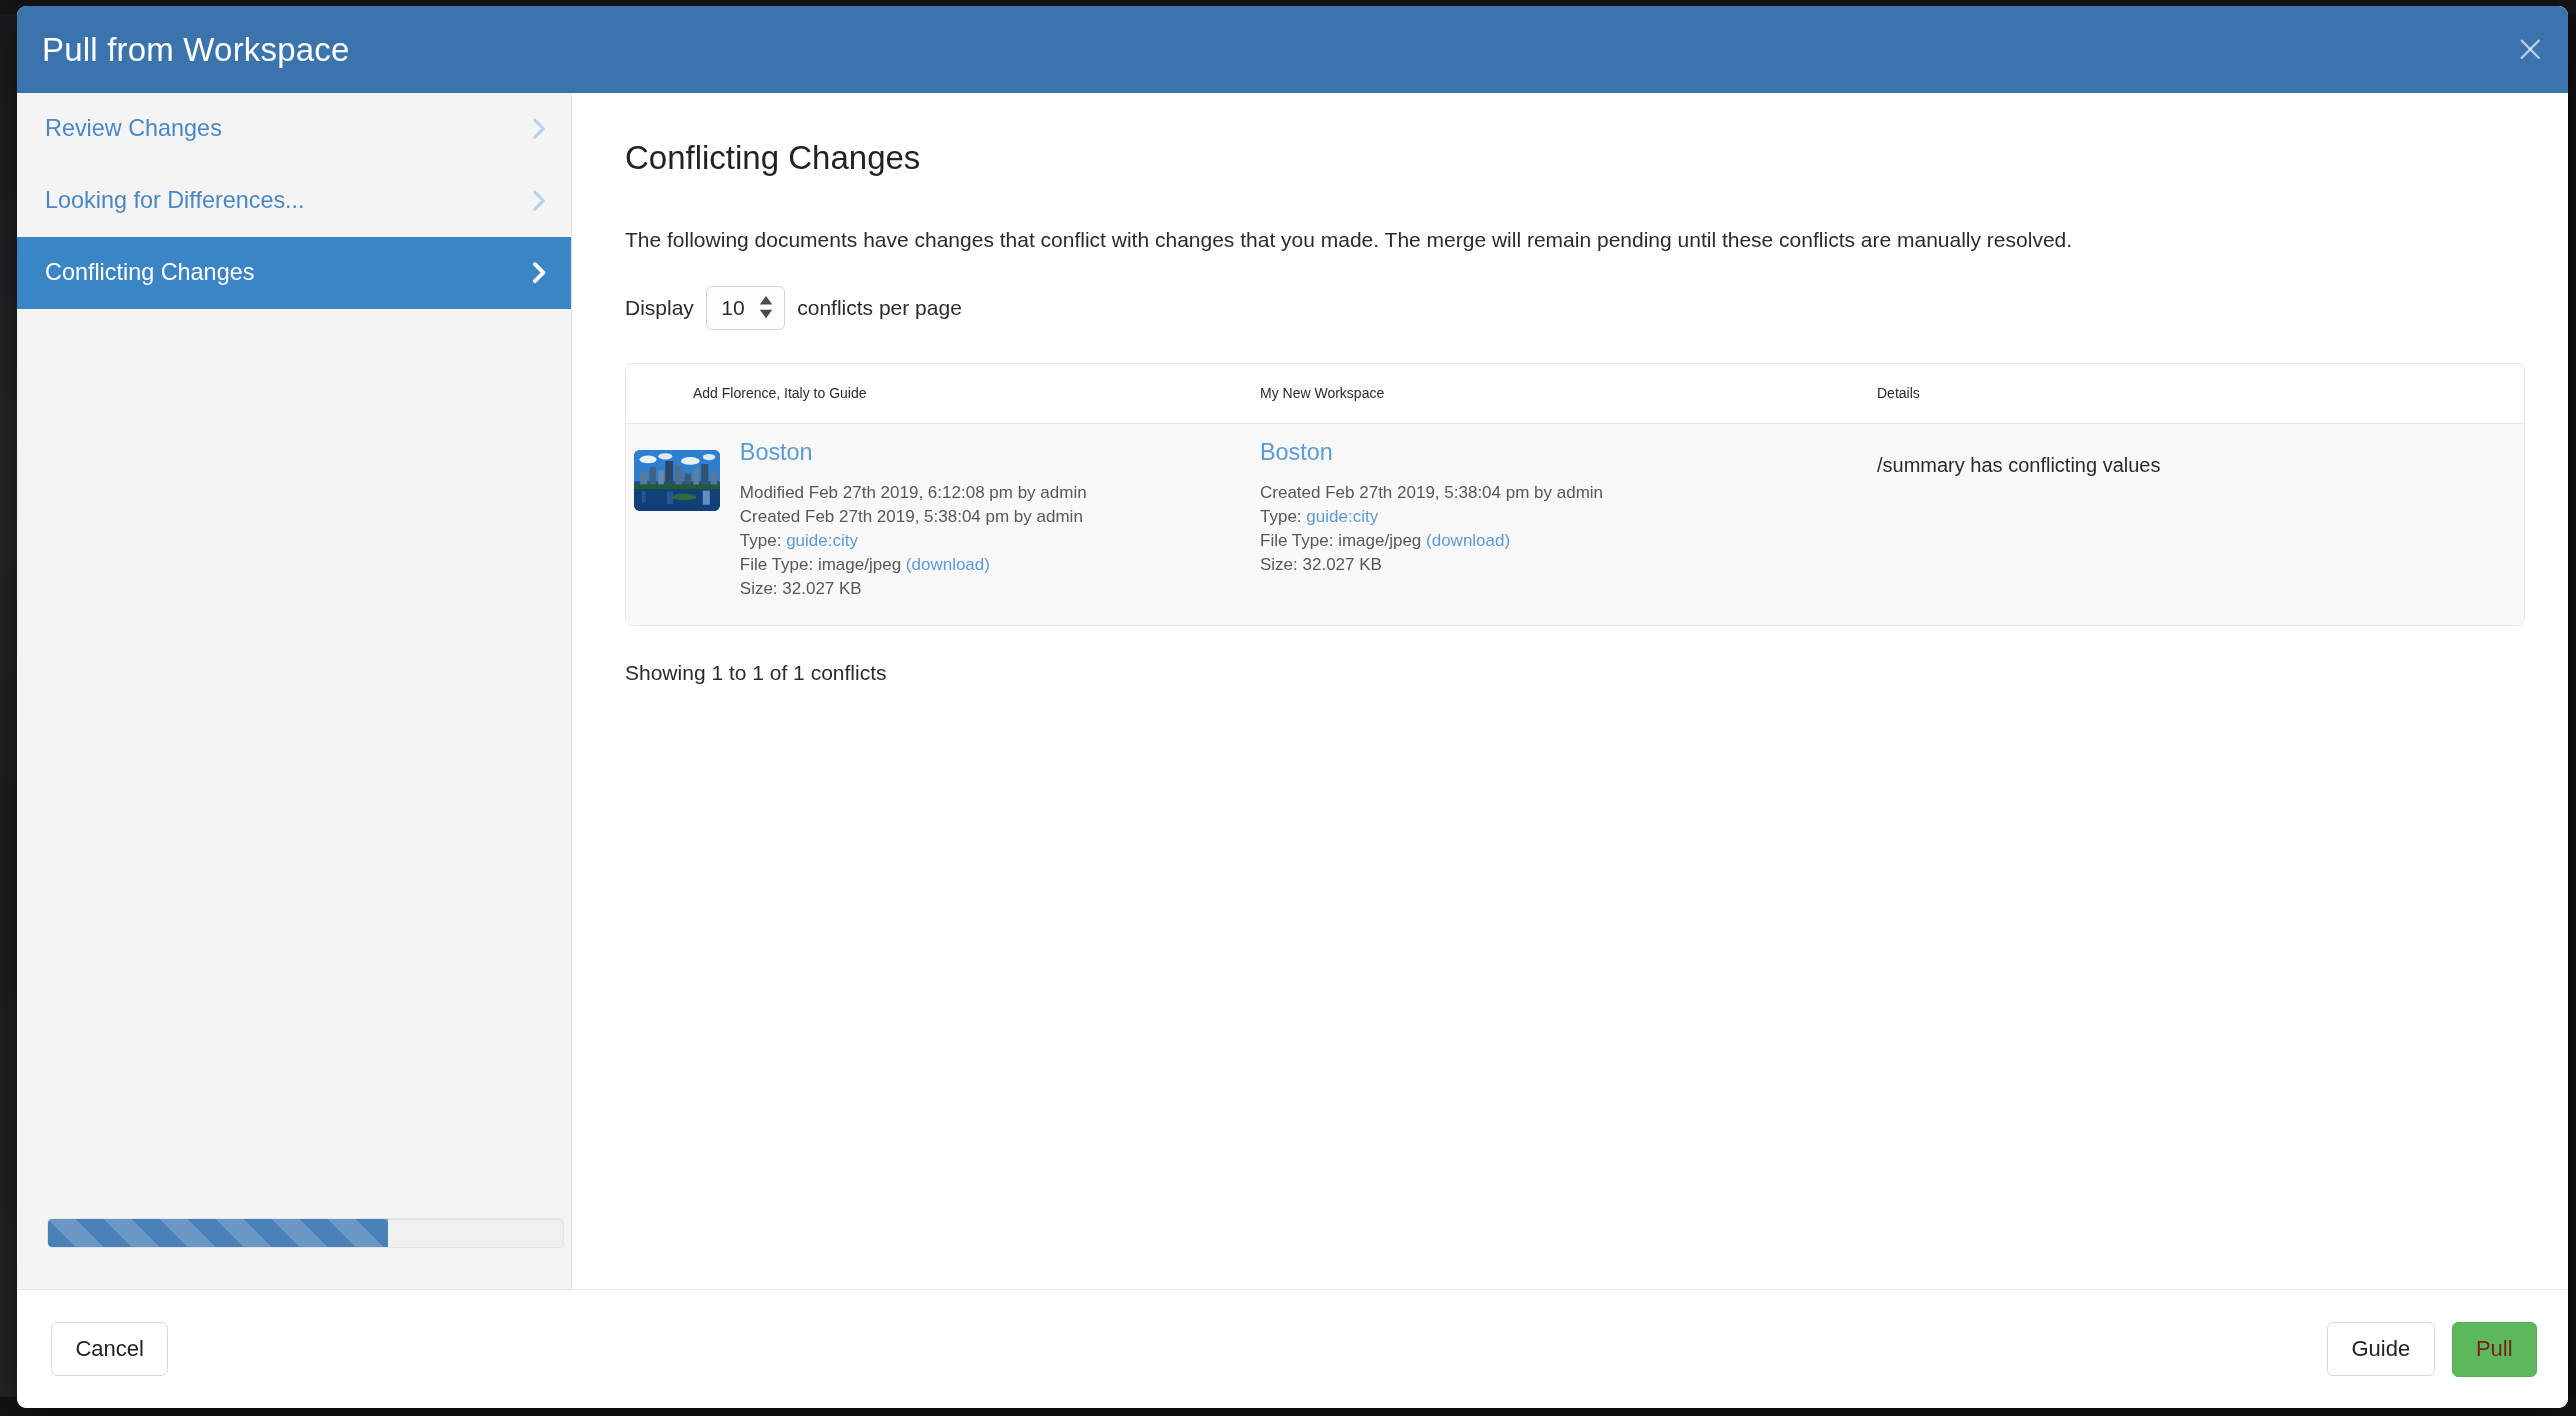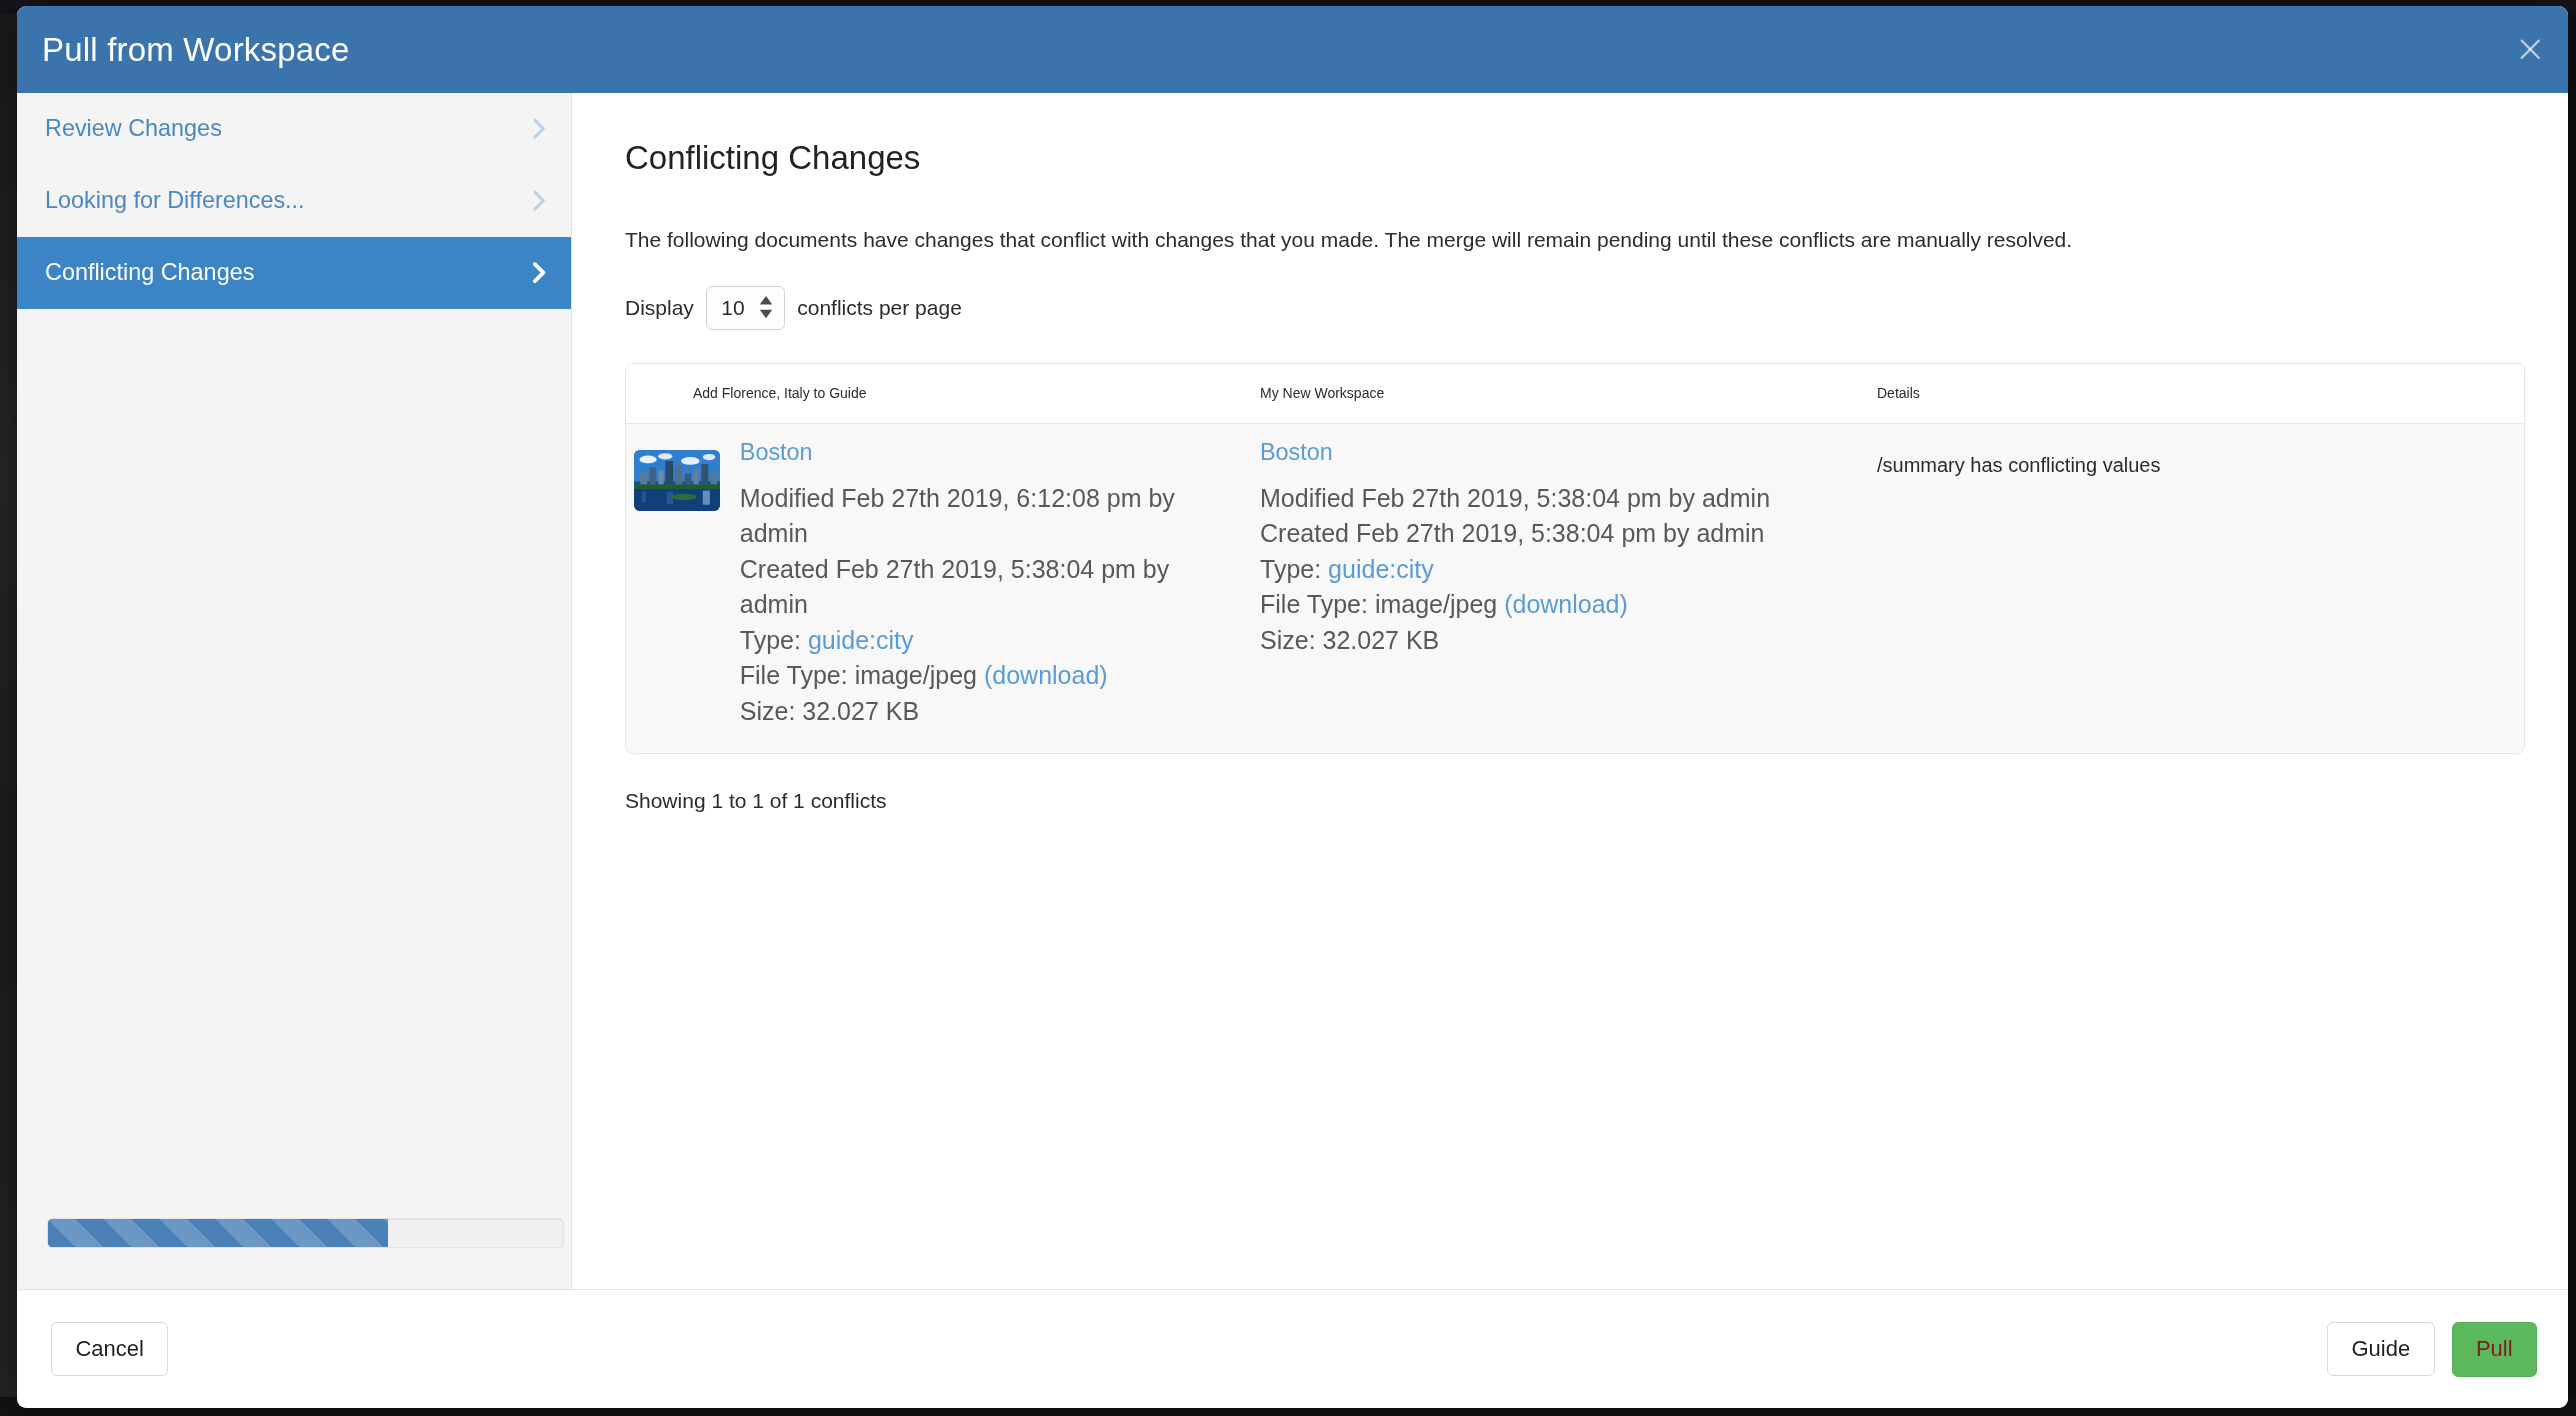--- a/index.html
+++ b/index.html
@@ -254,21 +254,21 @@
   #thumb svg { display: block; }
 
   .doc-title {
     font-size: 23.4px;
     color: #5b9bd5;
     line-height: 1;
     margin-bottom: 17px;
     cursor: pointer;
   }
   .doc-meta {
-    font-size: 25px;
+    font-size: 17px;
     color: #58585c;
     line-height: 1.42;
   }
   .doc-meta a { color: #5b9bd5; text-decoration: none; cursor: pointer; }
   #data-row .col-c { padding-top: 11px; }
   #detail-text { font-size: 20px; color: #2b2b2d; line-height: 1.3; }
 
   #showing-text {
     font-size: 21px;
     color: #2b2b2d;
@@ -444,21 +444,20 @@
                   <a>(download)</a>
                 </div>
                 <div>Size: 32.027 KB</div>
               </div>
             </div>
           </div>
 
           <div class="cell col-b">
             <div class="doc-title">Boston</div>
             <div class="doc-meta">
-              <div>Modified Feb 27th 2019, 5:38:04 pm by admin</div>
               <div>Created Feb 27th 2019, 5:38:04 pm by admin</div>
               <div>
                 <span>Type:</span>
                 <a>guide:city</a>
               </div>
               <div>
                 <span>File Type:</span>
                 <span>image/jpeg</span>
                 <a>(download)</a>
               </div>

